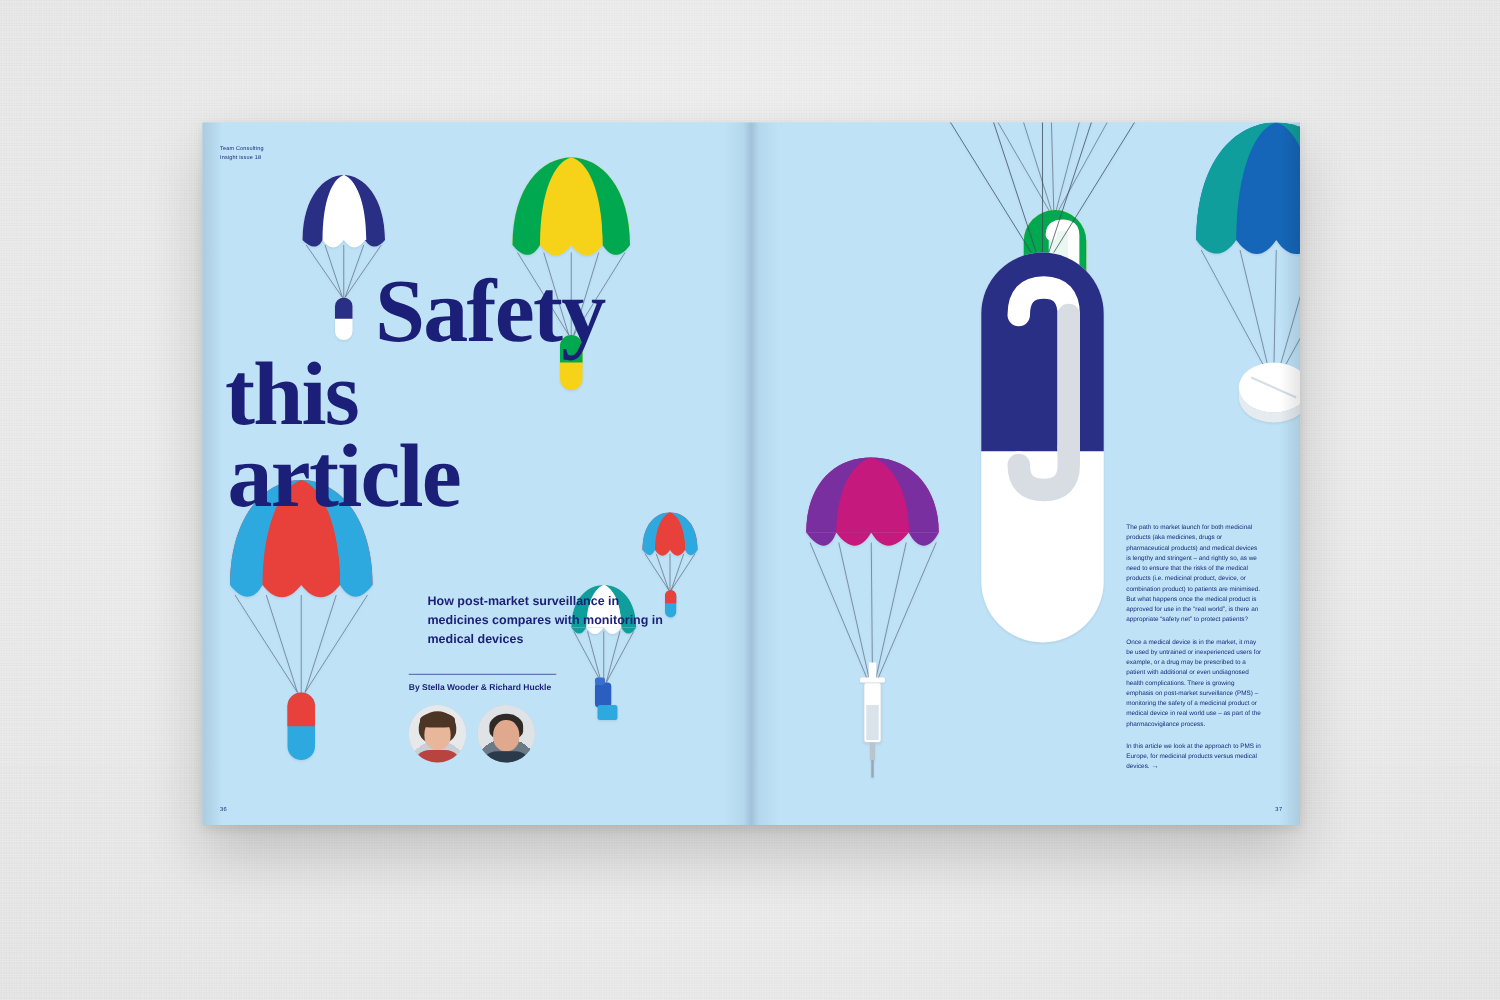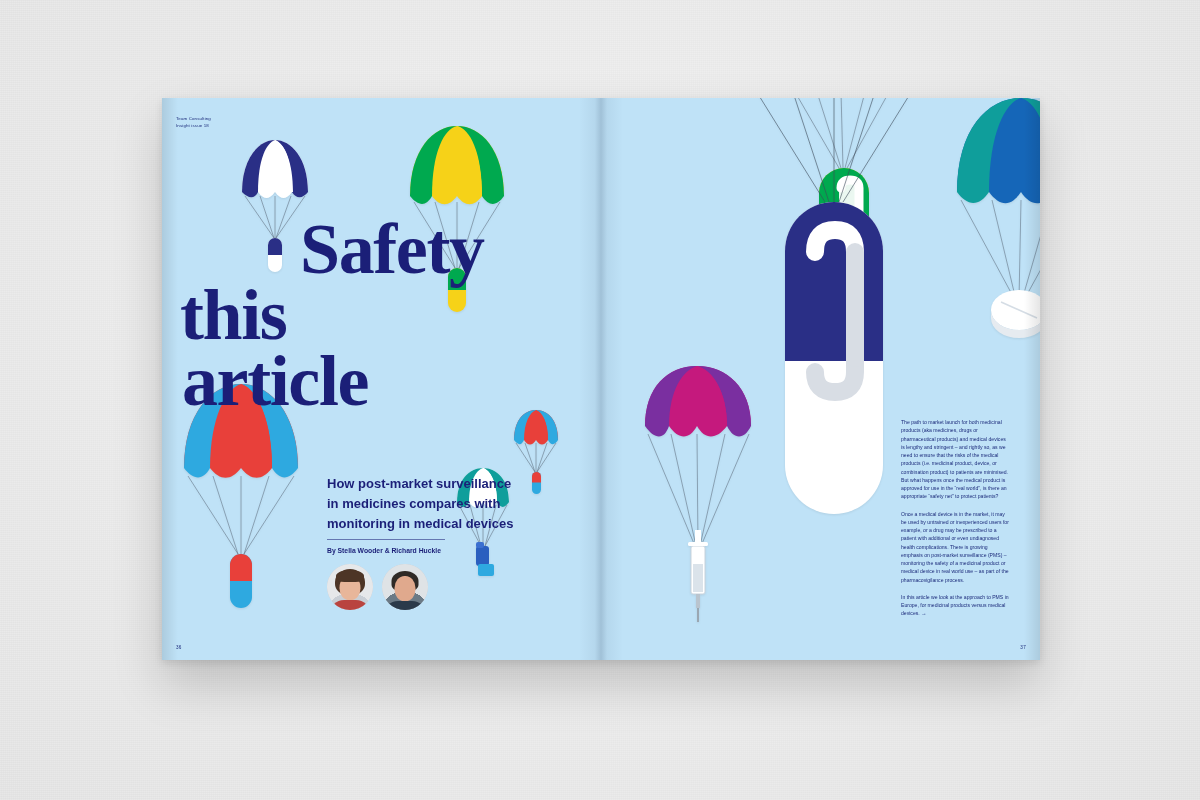--- a/index.html
+++ b/index.html
@@ -90,23 +90,23 @@
     letter-spacing: -1.4px;
     color: #1b1f78;
     z-index: 25;
   }
   .headline span { display: block; }
   .hl2 { margin-left: -120px; }
   .hl3 { margin-left: -118px; }
 
   .deck {
     position: absolute;
-    left: 165px; top: 376px;
+    left: 180px; top: 376px;
     width: 190px;
-    font-size: 13px;
+    font-size: 10px;
     line-height: 1.52;
     font-weight: 700;
     color: #1b1f78;
     z-index: 26;
   }
   .byline {
     position: absolute;
     left: 165px; top: 449px;
     width: 210px;
     font-size: 6.8px;

